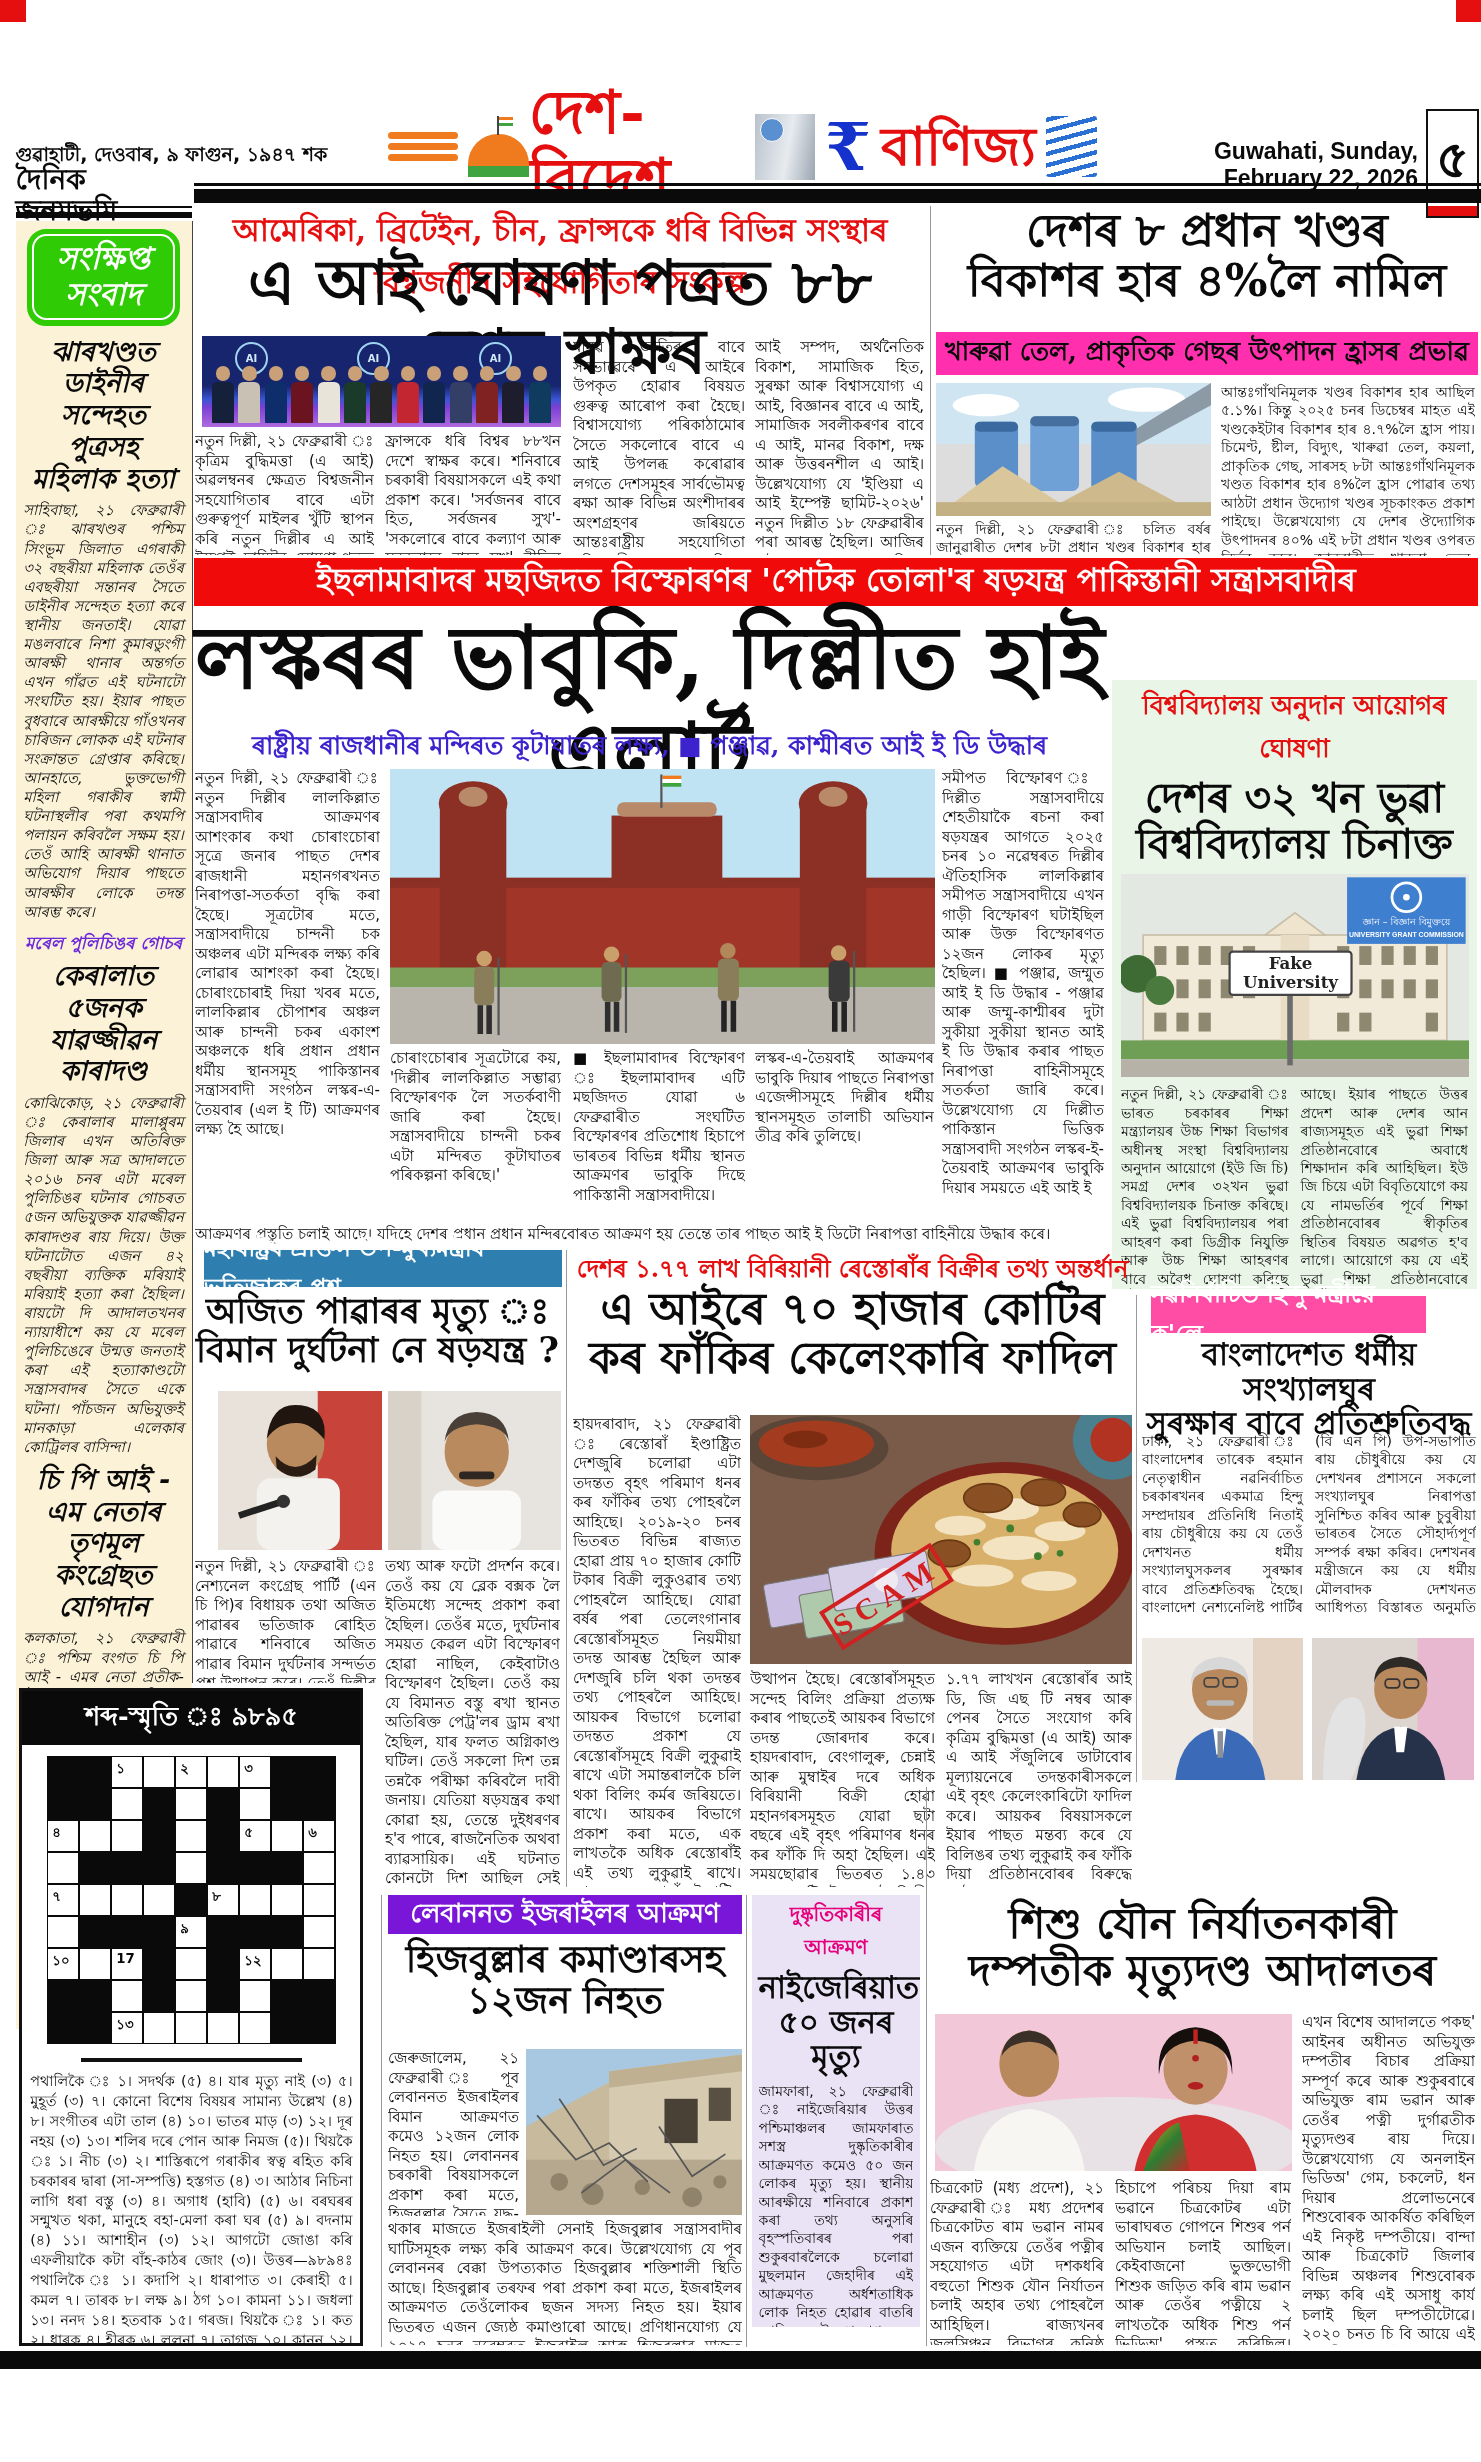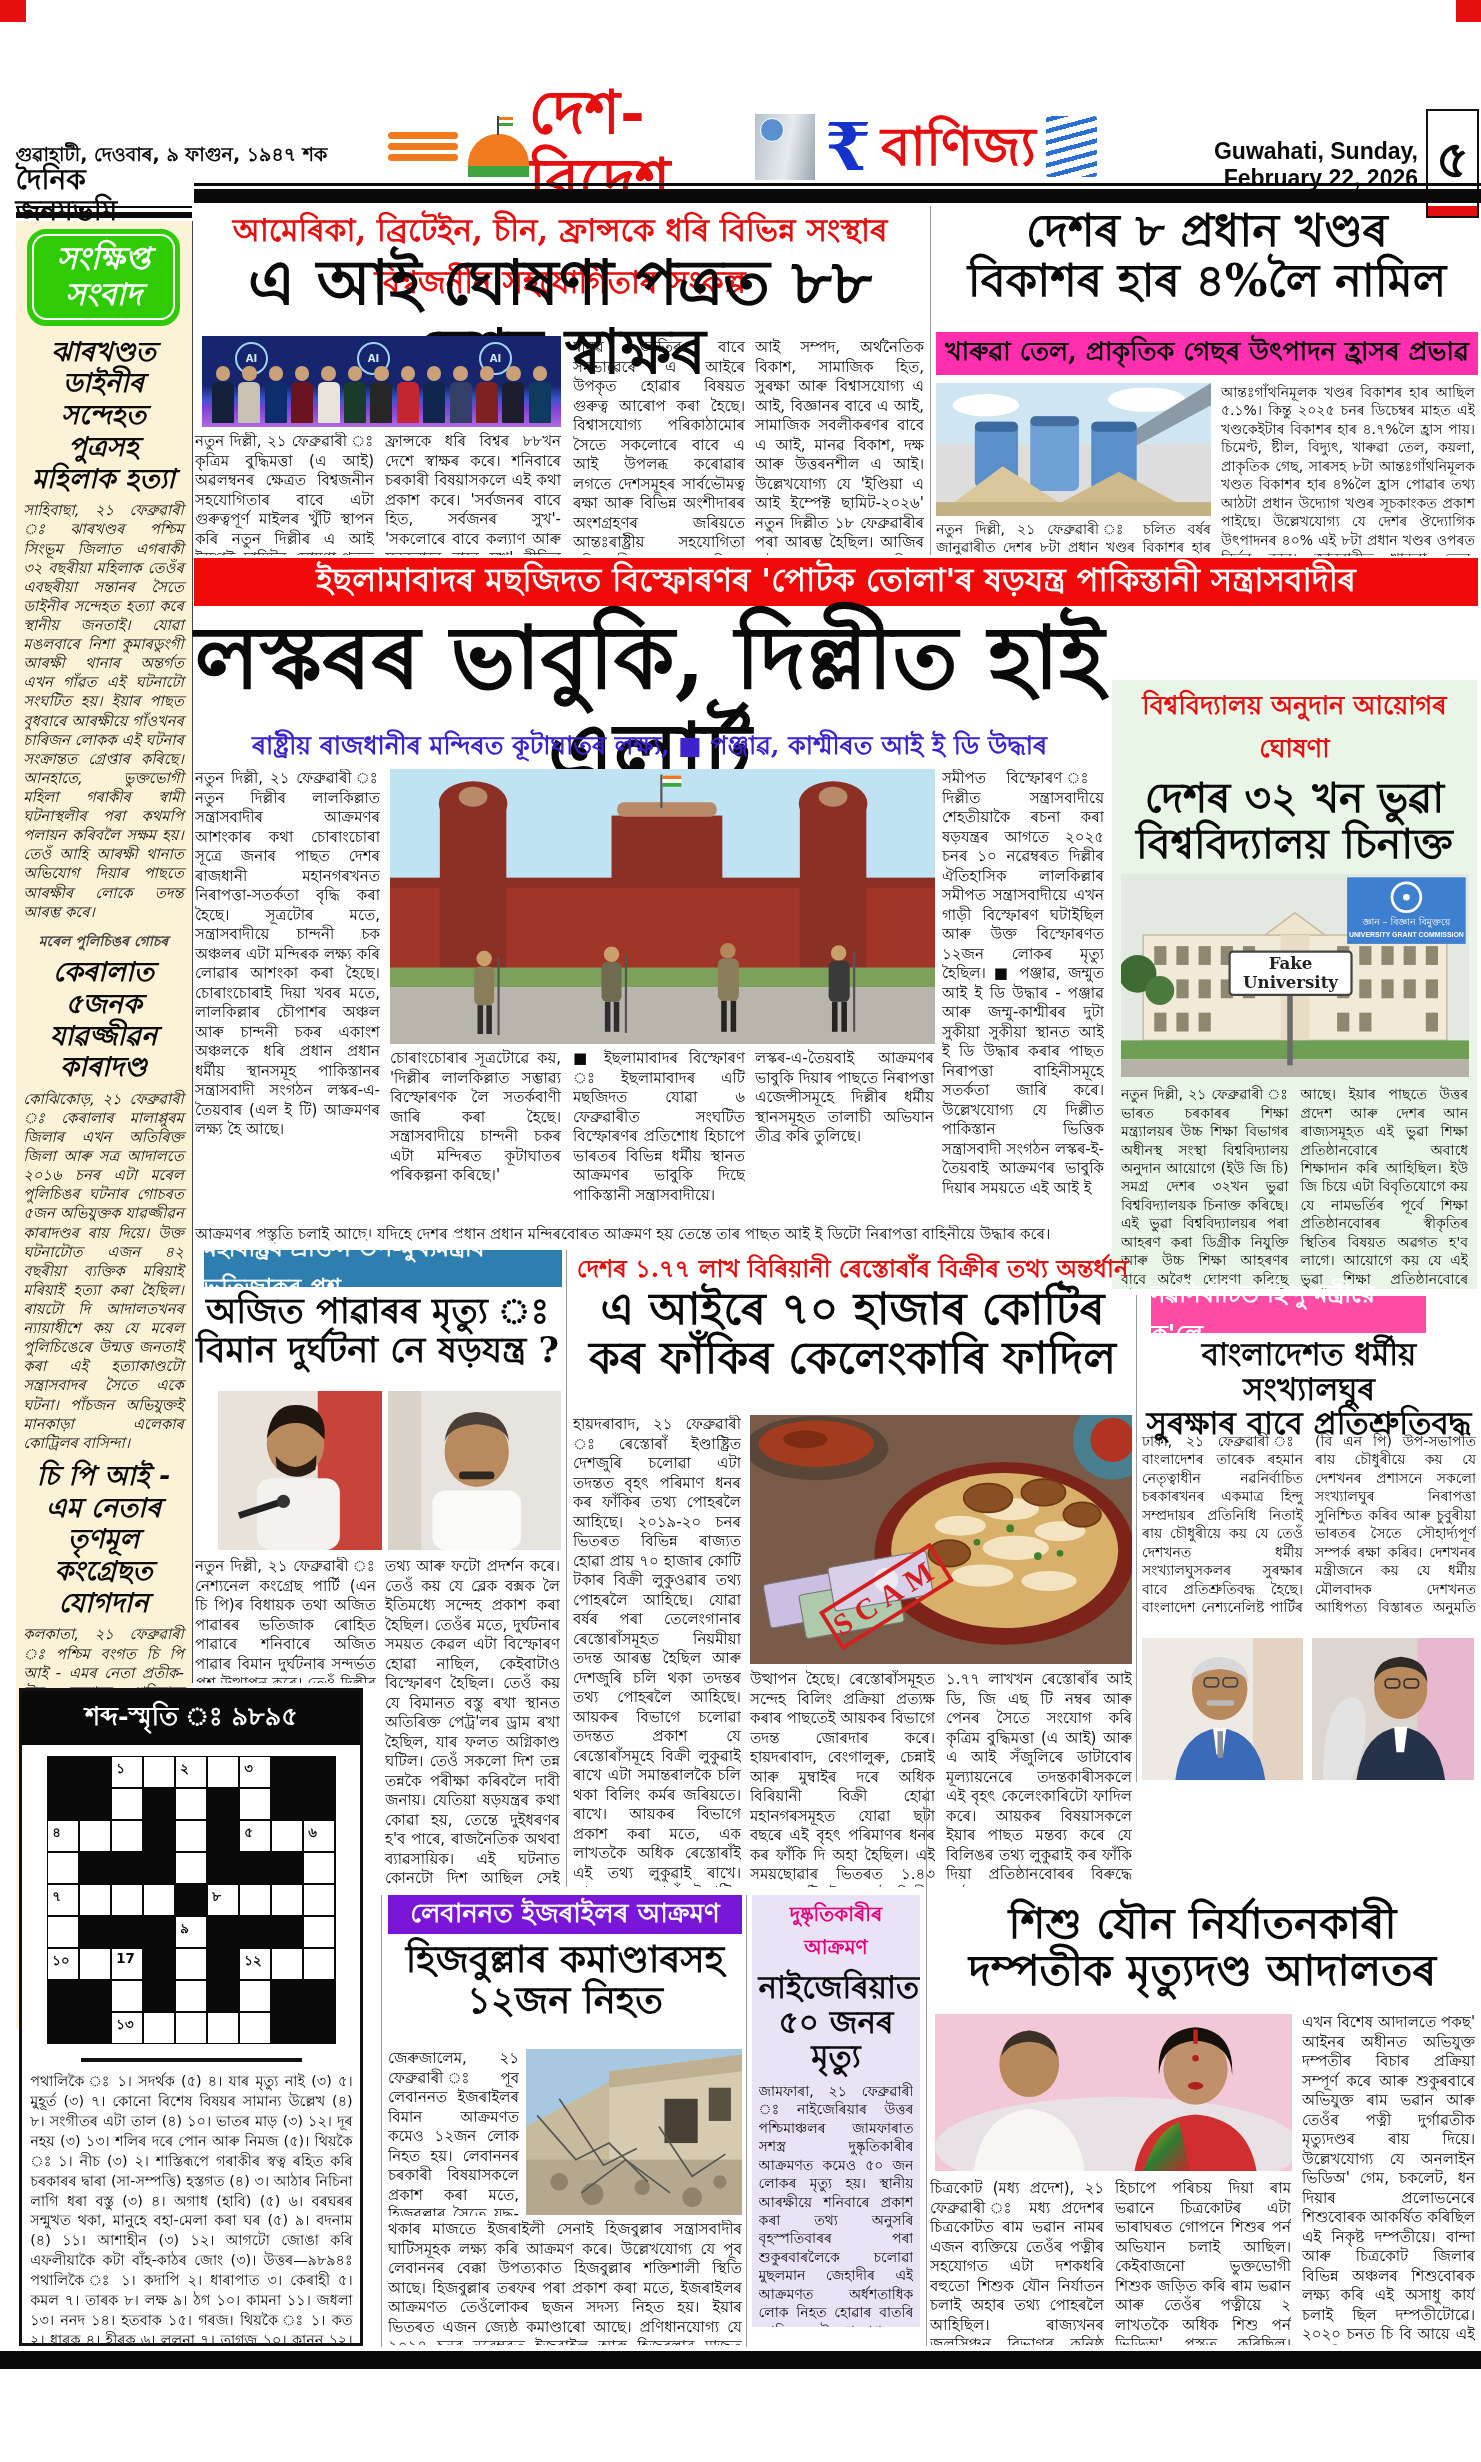--- a/index.html
+++ b/index.html
@@ -21,21 +21,21 @@
   .pagebox{border:2.8px solid #111;background:#fff;display:flex;flex-direction:column;align-items:center;justify-content:space-between;}
   .pagebox .no{font-size:51px;font-weight:bold;font-family:"DejaVu Serif",serif;margin-top:10px;}
   .pagebox .foot{width:100%;height:19px;background:#e60f0f;}
   .blackbar{background:#0a0a0a;}
   
   .cream{background:#fbf2d7;padding:5.5px 7.8px;box-sizing:border-box;overflow:hidden;}
   .greenbox{background:#2fcc05;border:2.2px solid #2fcc05;border-radius:19px;padding:3.3px;margin:2.2px auto 10px;width:143px;}
   .greenbox .inner{border:2.2px solid #fff;border-radius:14.4px;color:#fff;text-align:center;
       font-family:"DejaVu Serif",serif;font-weight:bold;font-size:31px;line-height:1.15;padding:5.5px 2.2px;}
   .side-head{font-family:"DejaVu Serif",serif;font-weight:bold;font-size:27px;line-height:1.18;text-align:center;margin:7.8px 0 5.5px;}
-  .side-kicker{color:#404040;font-weight:bold;font-size:14px;text-align:center;margin-top:8.9px;}
+  .side-kicker{color:#6d28d9;font-weight:bold;font-size:17px;text-align:center;margin-top:8.9px;}
   .side-body{font-size:14.7px;line-height:1.30;text-align:justify;}
   
   .cwbox{border:3.3px solid #111;background:#fff;box-sizing:border-box;padding:0 7.8px 5.5px;overflow:hidden;}
   .cwbanner{background:#0a0a0a;color:#fff;text-align:center;font-family:"DejaVu Serif",serif;
             font-weight:bold;font-size:25.5px;padding:5.5px 0;margin:0 -7.8px;}
   .cwgrid{display:grid;grid-template-columns:repeat(9,32px);grid-template-rows:repeat(9,32px);
           margin:11px auto 0;width:289px;background:#0a0a0a;}
   .cwc{box-sizing:border-box;position:relative;}
   .cwc.w{background:#fff;border:0.6px solid #0a0a0a;}
   .cwc.k{background:#0a0a0a;}

